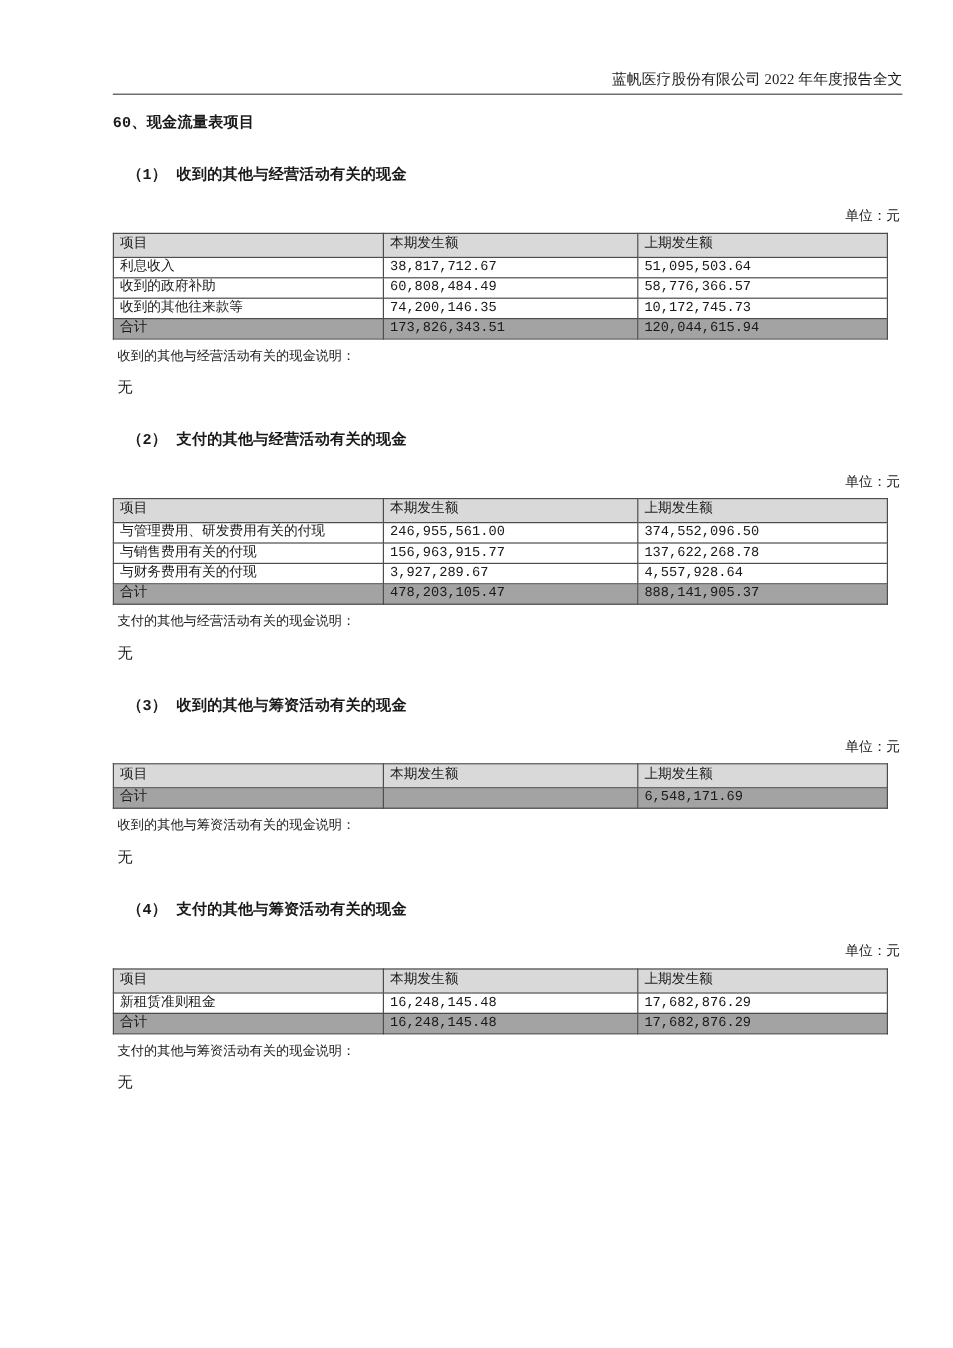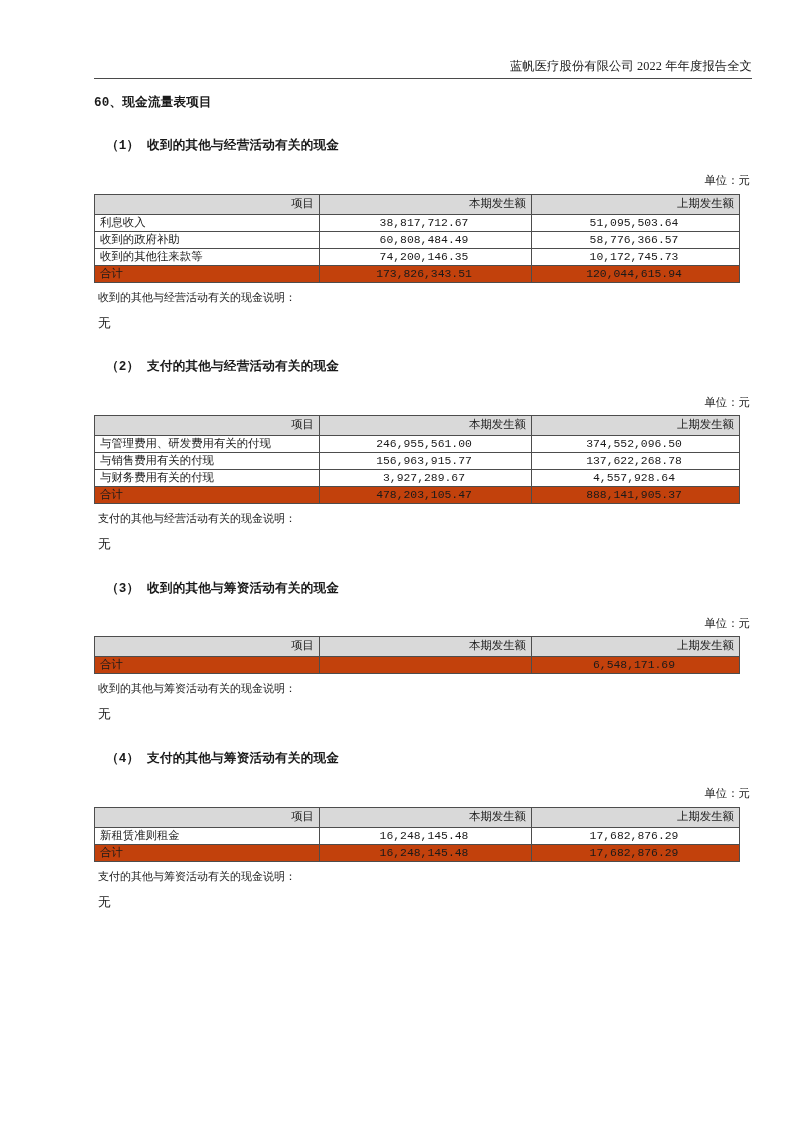--- a/index.html
+++ b/index.html
@@ -92,33 +92,33 @@
     border: 1px solid #4d4d4d;
     padding: 0 5px;
     height: 17px;
     line-height: 16px;
     font-weight: normal;
     vertical-align: middle;
     box-sizing: border-box;
   }
   table.fin thead th {
     background: #d9d9d9;
-    text-align: right;
+    text-align: left;
     height: 20px;
     line-height: 19px;
   }
   table.fin tbody td.item {
     text-align: left;
   }
   table.fin tbody td.num {
-    text-align: center;
+    text-align: left;
     padding-right: 8px;
   }
   table.fin tbody tr.total td {
-    background: #c2410c;
+    background: #a3a3a3;
   }
   col.c-item { width: 225px; }
   col.c-cur  { width: 212px; }
   col.c-prev { width: 208px; }
 
   .note-line {
     font-size: 11px;
     line-height: 1.25;
     margin-top: 9px;
     padding-left: 4px;

